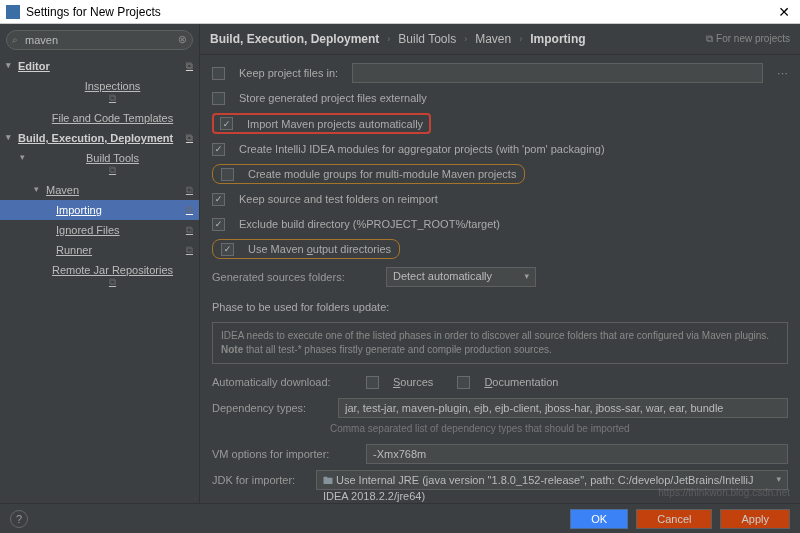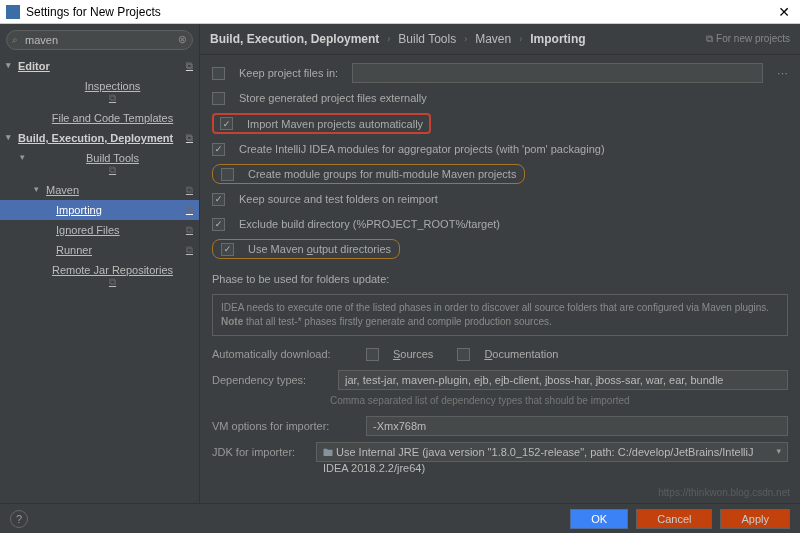--- a/index.html
+++ b/index.html
@@ -156,20 +156,24 @@
       </div>
       <div class="row">
         <span class="chk checked"></span>
         <span class="lbl">Exclude build directory (%PROJECT_ROOT%/target)</span>
       </div>
       <div class="row hl-orange" style="width:fit-content">
         <span class="chk checked"></span>
         <span class="lbl">Use Maven <span class="underline">o</span>utput directories</span>
       </div>
 
+      <div class="row" style="margin-top:8px">
+        <span class="field-label">Generated sources folders:</span>
+        <div class="select"><span>Detect automatically</span></div>
+      </div>
 
       <div class="row" style="margin-top:10px">
         <span class="lbl" style="width:210px">Phase to be used for folders update:</span>
       </div>
       <div class="note-box">
         <div>IDEA needs to execute one of the listed phases in order to discover all source folders that are configured via Maven plugins.</div>
         <div><b>Note</b><span> that all test-* phases firstly generate and compile production sources.</span></div>
       </div>
 
       <div class="row">

